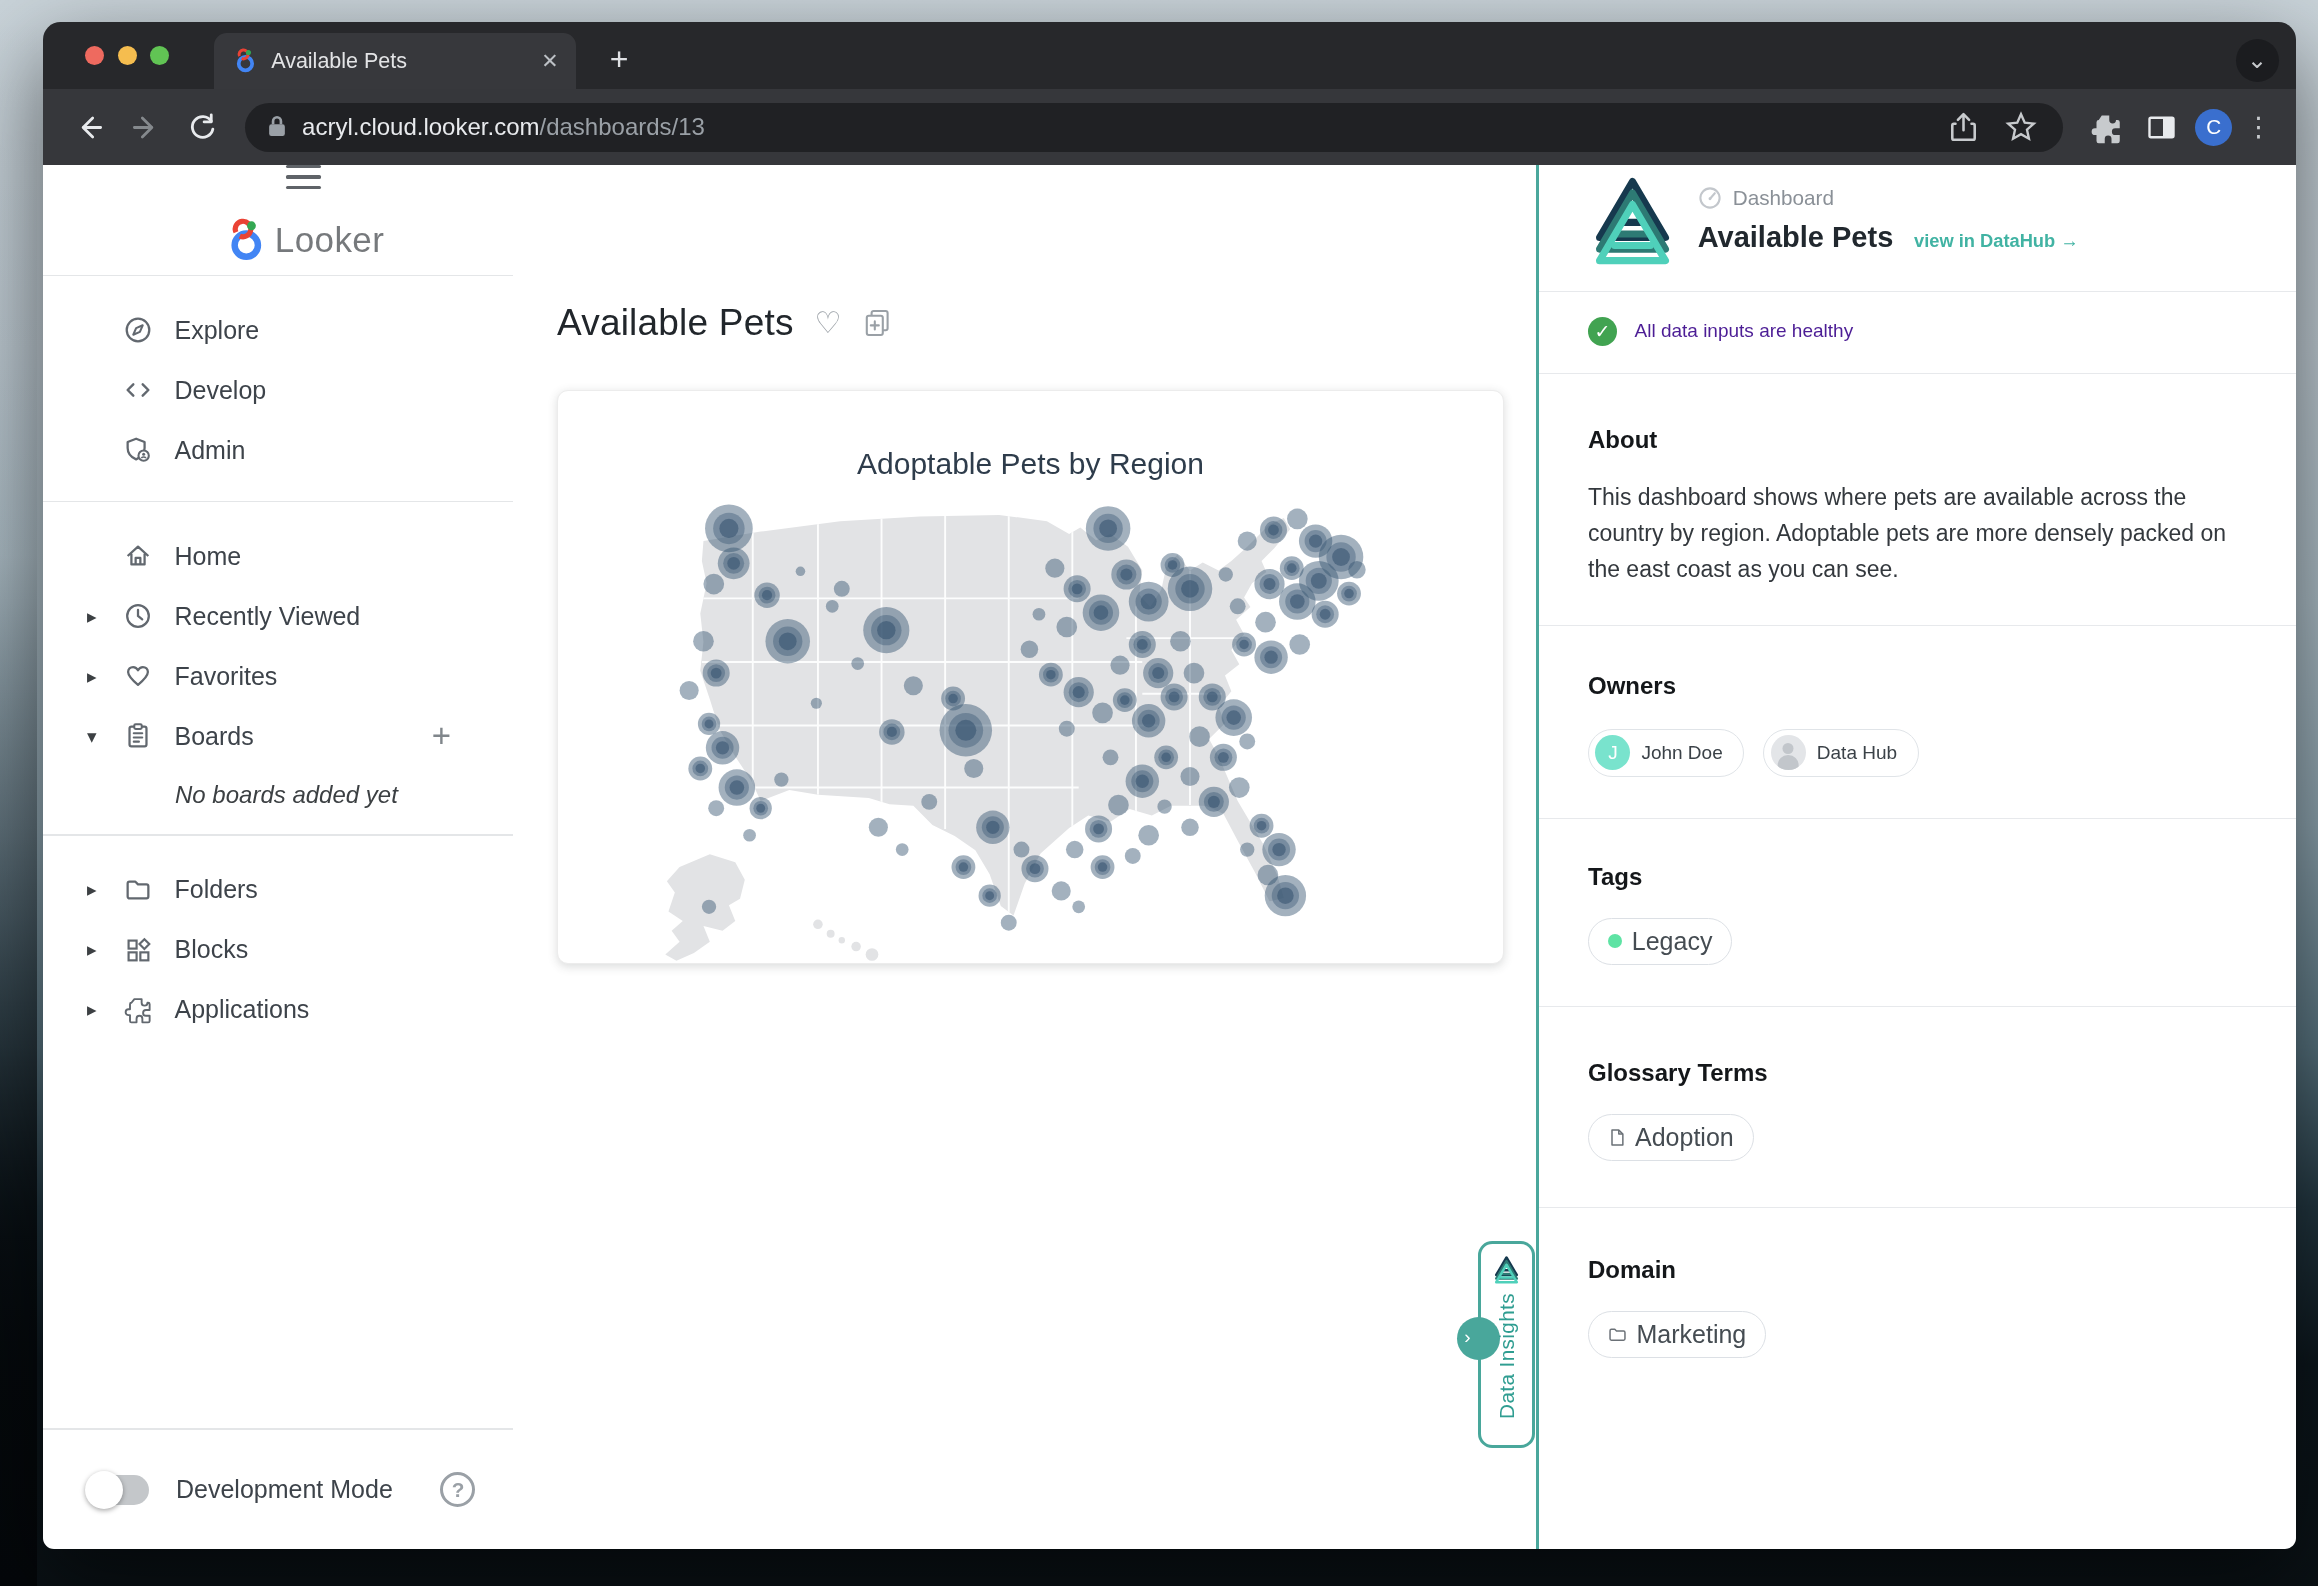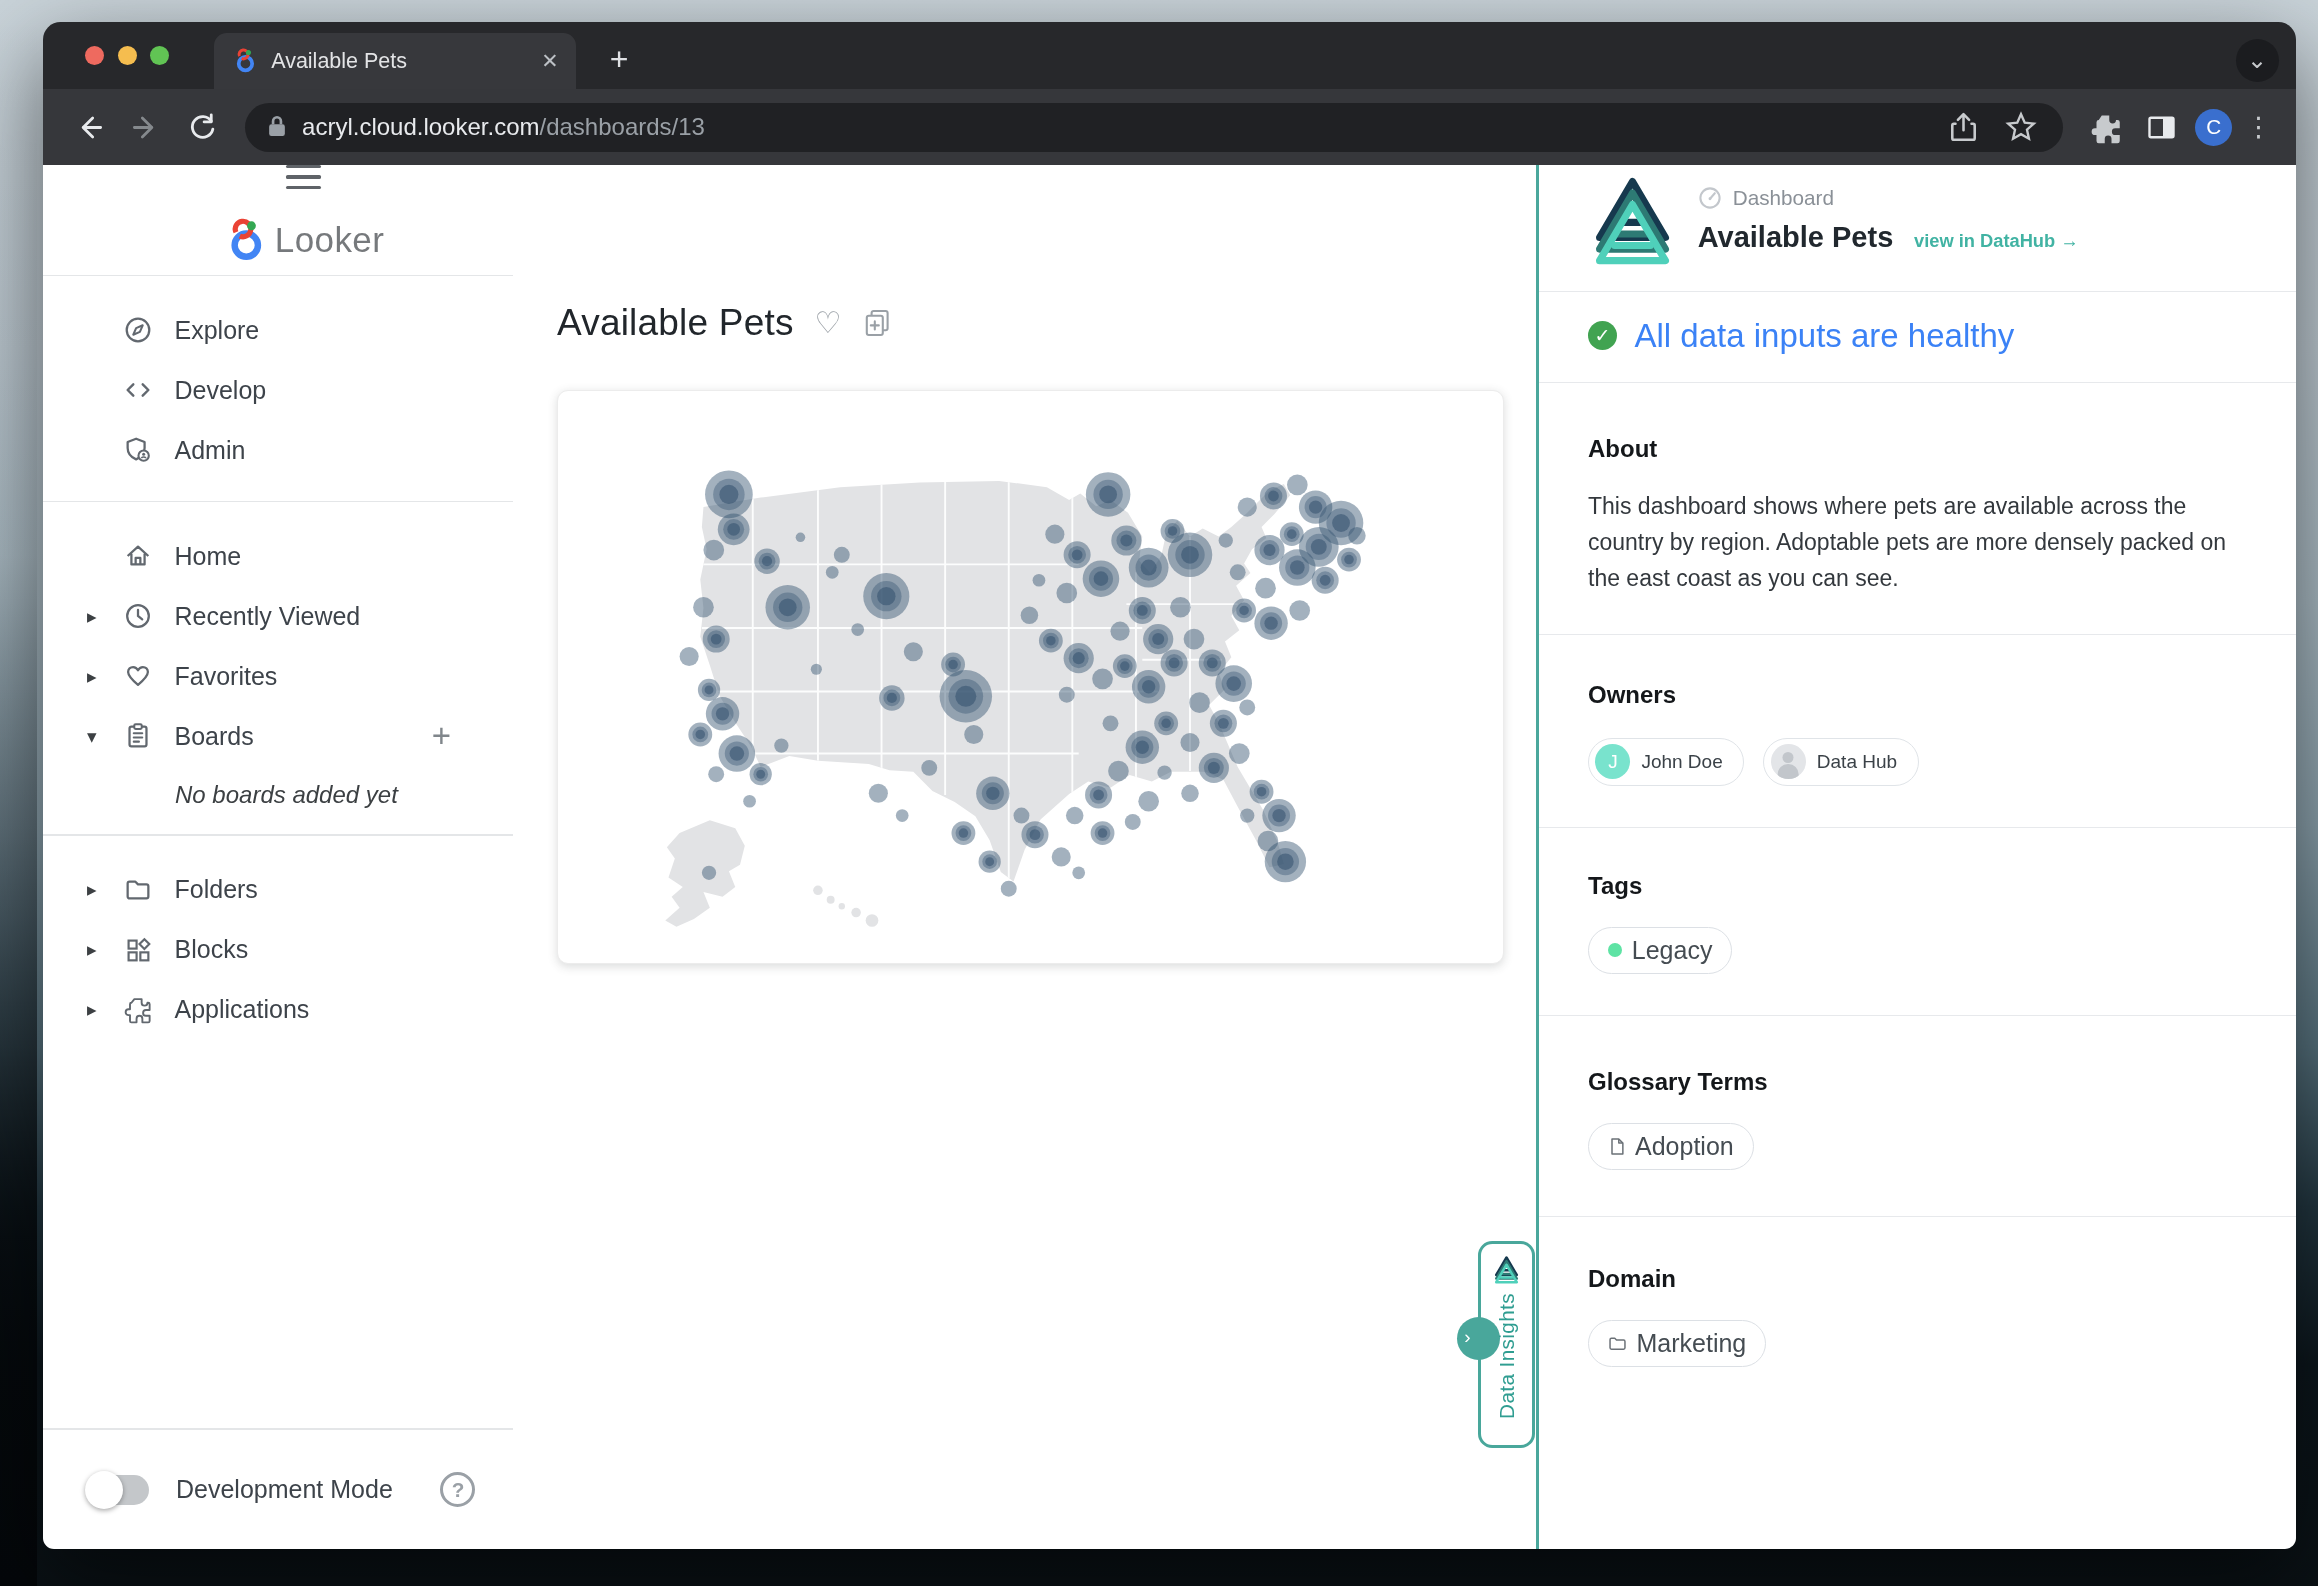--- a/index.html
+++ b/index.html
@@ -79,21 +79,21 @@
   .rp-header{ display:flex; gap:20.7px; align-items:flex-start; }
   .rp-titles{ padding-top:12.7px; }
   .rp-type-row{ display:flex; align-items:center; gap:11px; color:#8a9097; font-size:20.7px; }
   .rp-name-row{ display:flex; align-items:baseline; gap:20.7px; margin-top:11px; }
   .rp-name{ font-size:29px; font-weight:700; color:#21282e; }
   .rp-link{ font-size:18.3px; font-weight:700; color:#41b3a3; }
   .rp-divider{ height:0.8px; background:#e7e9ec; margin-left:-49px; margin-right:-46px; }
   .d1{ margin-top:20.7px; } 
   .health-row{ display:flex; align-items:center; gap:17.5px; margin-top:25.4px; }
   .check-circle{ width:29px; height:29px; border-radius:50%; background:#41a351; color:#fff; font-size:19px; display:flex; align-items:center; justify-content:center; }
-  .health-text{ font-size:33px; color:#3b82f6; }
+  .health-text{ font-size:19px; color:#4c1d95; }
   .d2{ margin-top:27px; }
   .sec-h{ font-size:24px; font-weight:700; color:#14171a; }
   .about-h{ margin-top:52px; }
   .about-p{ margin-top:25.4px; font-size:23px; line-height:36px; color:#33383d; max-width:660px; }
   .d3{ margin-top:38px; }
   .owners-h{ margin-top:46px; }
   .chip-row{ display:flex; gap:19px; margin-top:29px; }
   .owner-chip{ display:flex; align-items:center; gap:11px; border:1.6px solid #e0e4e8; border-radius:794px; padding:5.6px 20.7px 5.6px 6.4px; }
   .owner-av{ width:35px; height:35px; border-radius:50%; display:flex; align-items:center; justify-content:center; font-size:19px; color:#fff; }
   .av-teal{ background:#79e3cd; }
@@ -349,20 +349,21 @@
         <span>
           <svg width="32" height="32" viewBox="0 0 40 40">
               <rect x="12" y="5" width="20" height="24" rx="2.5" fill="none" stroke="#9aa0a6" stroke-width="2.6"></rect>
               <rect x="6" y="11" width="20" height="24" rx="2.5" fill="#fff" stroke="#9aa0a6" stroke-width="2.6"></rect>
               <path d="M16 18 V28 M11 23 H21" stroke="#9aa0a6" stroke-width="2.6" stroke-linecap="round"></path>
             </svg>
         </span>
       </div>
 
       <div class="card">
+        <div class="card-title">Adoptable Pets by Region</div>
         <div class="map-wrap">
           <svg width="914" height="477" viewBox="0 0 1000 600" preserveAspectRatio="xMidYMid meet" style="margin:0 auto;">
             <defs>
               <clipPath id="usclip">
                 <path d="M88,58 L160,46 L260,33 L360,27 L460,25 L520,33 L548,49 L562,41 L582,57 L600,49 L622,65 L640,95 L636,125 L650,141 L664,119 L670,91 L684,75 L700,95 L716,85 L736,95 L752,83 L772,65 L800,37 L818,29 L826,43 L806,67 L790,83 L796,97 L778,111 L768,129 L776,141 L758,157 L768,175 L752,195 L762,213 L744,227 L752,247 L736,267 L744,287 L724,307 L736,329 L760,385 L792,439 L810,479 L818,507 L800,511 L782,475 L760,435 L742,401 L720,391 L676,391 L652,403 L624,395 L600,411 L572,403 L548,419 L512,451 L492,489 L478,529 L462,517 L448,477 L430,447 L404,429 L376,415 L352,391 L322,389 L296,381 L232,377 L196,371 L160,385 L148,359 L128,329 L108,295 L96,257 L84,221 L88,185 L84,149 L92,111 L86,83 Z"></path>
               </clipPath>
             </defs>
             <g>
               <path d="M88,58 L160,46 L260,33 L360,27 L460,25 L520,33 L548,49 L562,41 L582,57 L600,49 L622,65 L640,95 L636,125 L650,141 L664,119 L670,91 L684,75 L700,95 L716,85 L736,95 L752,83 L772,65 L800,37 L818,29 L826,43 L806,67 L790,83 L796,97 L778,111 L768,129 L776,141 L758,157 L768,175 L752,195 L762,213 L744,227 L752,247 L736,267 L744,287 L724,307 L736,329 L760,385 L792,439 L810,479 L818,507 L800,511 L782,475 L760,435 L742,401 L720,391 L676,391 L652,403 L624,395 L600,411 L572,403 L548,419 L512,451 L492,489 L478,529 L462,517 L448,477 L430,447 L404,429 L376,415 L352,391 L322,389 L296,381 L232,377 L196,371 L160,385 L148,359 L128,329 L108,295 L96,257 L84,221 L88,185 L84,149 L92,111 L86,83 Z" fill="#e2e3e5"></path>
               <g clip-path="url(#usclip)" stroke="#ffffff" stroke-width="2.4" opacity="0.9">

